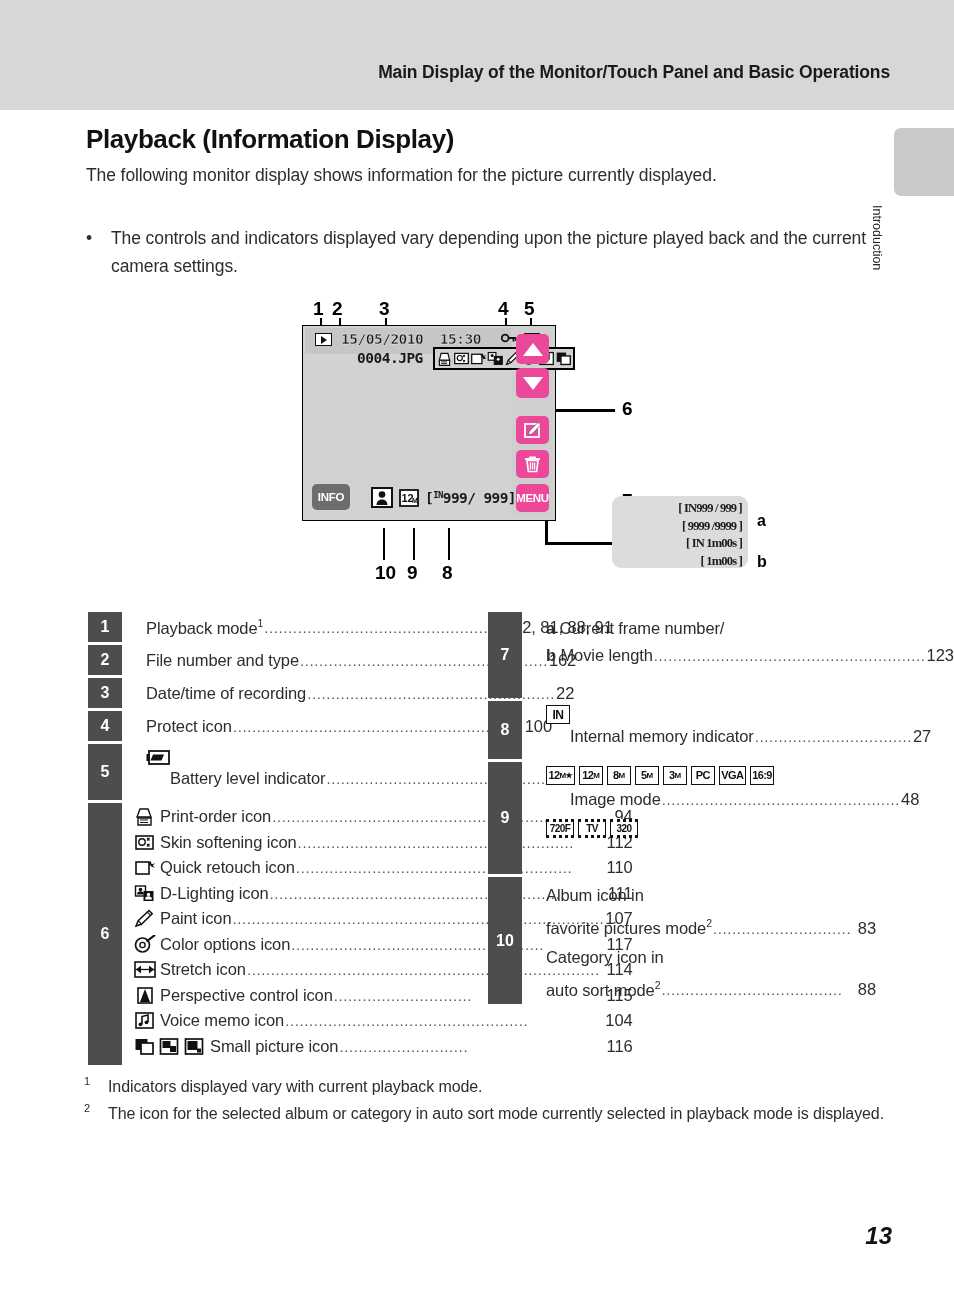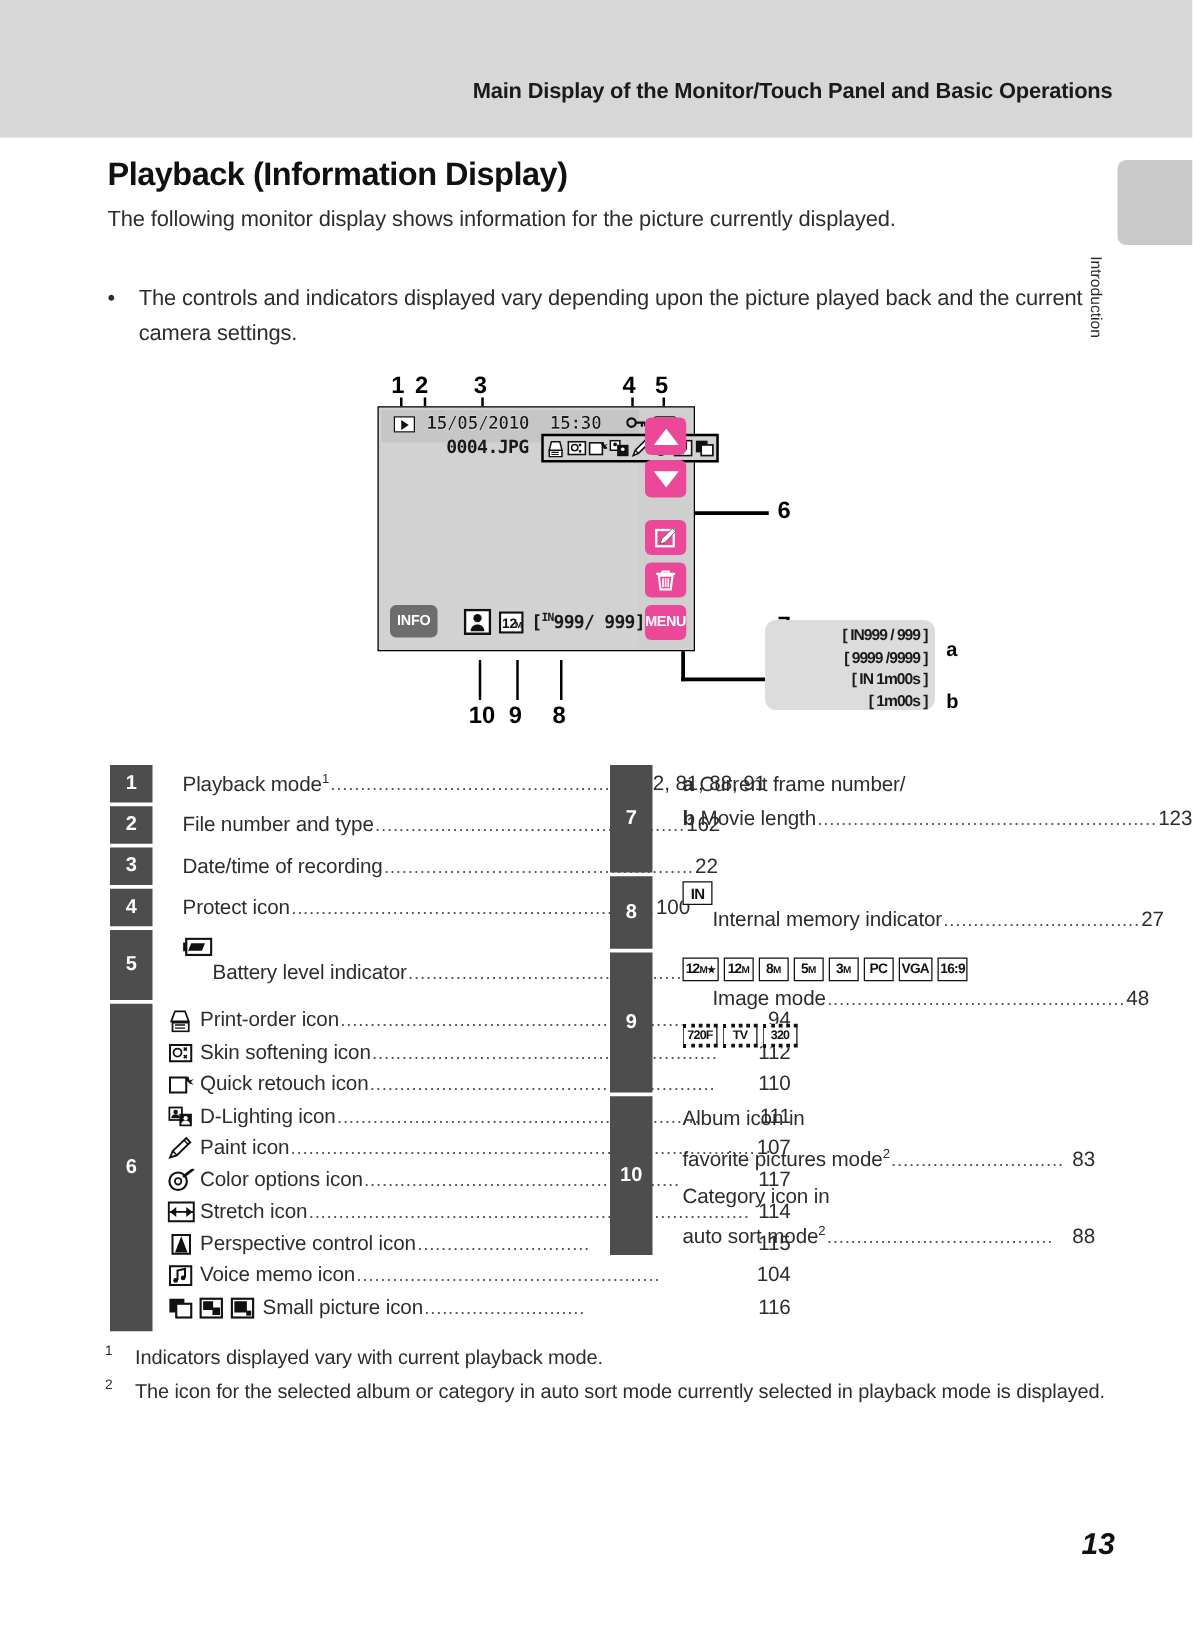--- a/index.html
+++ b/index.html
@@ -161,21 +161,21 @@
     font-family:"DejaVu Sans Mono", monospace;
     font-size:14.5px; font-weight:bold; color:#1a1a1a;
     letter-spacing:-0.6px; white-space:nowrap;
   }
   #framecount .inmem{ font-size:9px; vertical-align:5px; }
 
   
   #callout7{
     position:absolute; left:612px; top:206px; width:136px; height:72px;
     background:#dcdcdc; border-radius:9px;
-    font-family:Liberation Sans, sans-serif;
+    font-family:Liberation Serif, serif;
     font-size:12.5px; font-weight:bold; color:#1a1a1a;
     letter-spacing:-0.8px; line-height:17.5px;
     padding:4px 6px 0 4px; text-align:right; white-space:nowrap;
   }
   .ab-label{ position:absolute; font-size:16px; font-weight:bold; color:#000; }
 
   
   #legend{ position:absolute; left:0; top:612px; width:954px; height:455px; }
   .col{ position:absolute; top:0; }
   #col-left{ left:88px; width:380px; }

